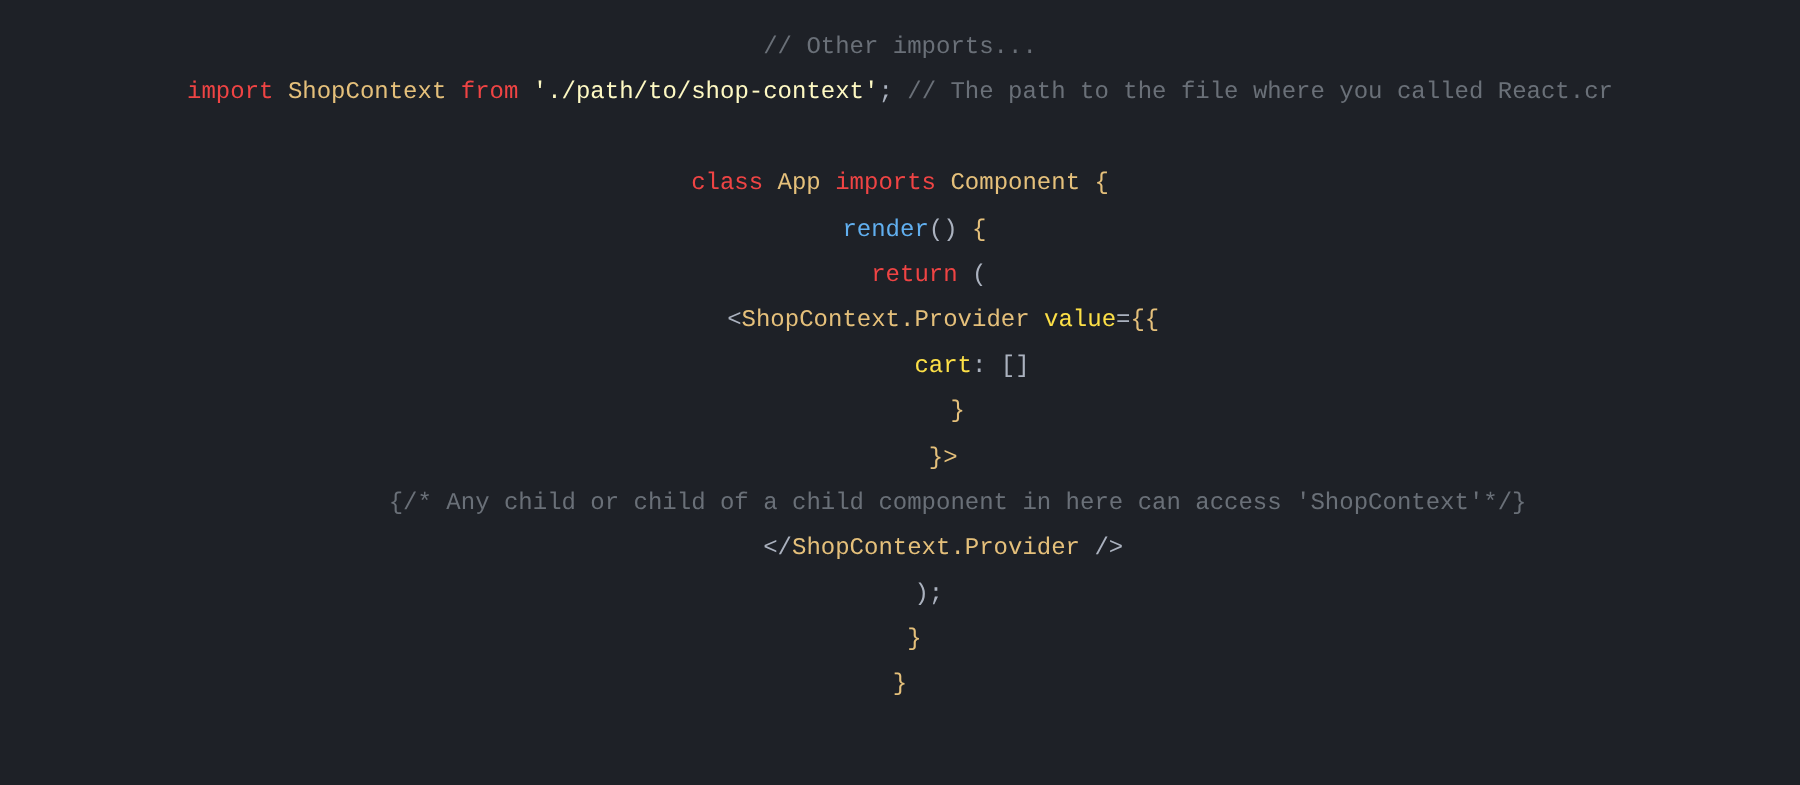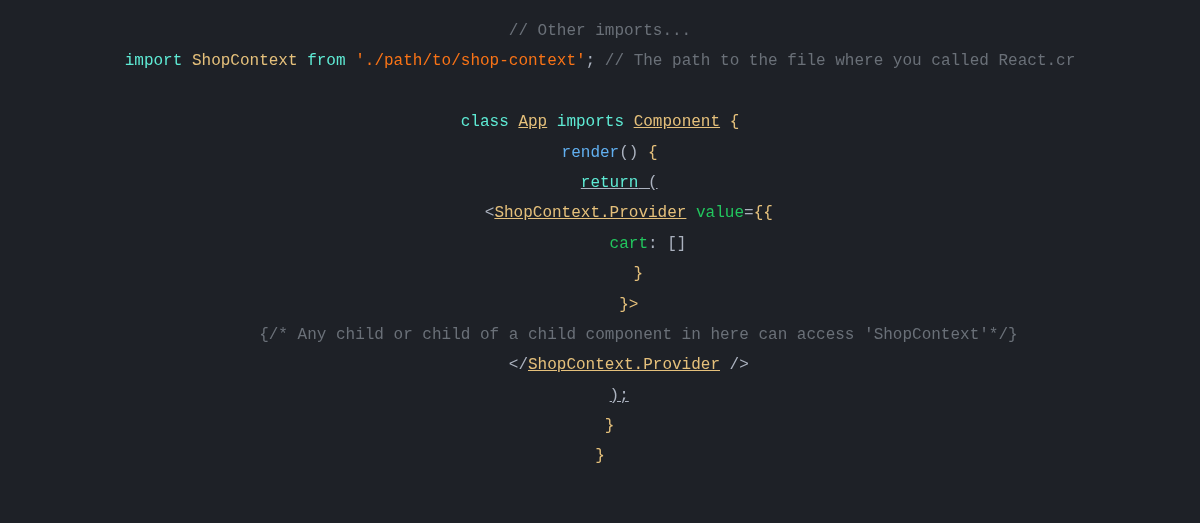--- a/index.html
+++ b/index.html
@@ -22,61 +22,59 @@
     .code-line {
       display: block;
       text-align: center;
     }
     
     .comment {
       color: #6a7078;
     }
     
     .keyword {
-      color: #5eead4;
+      color: #ef4444;
       margin-top: 16px;
     }
     
     .identifier {
       color: #e5c07b;
     }
     
     .identifier-underline {
       color: #e5c07b;
-      text-decoration: underline;
       text-decoration-color: #e5c07b;
     }
     
     .string {
-      color: #f97316;
+      color: #fef9c3;
     }
     
     .method {
       color: #61afef;
     }
     
     .property {
-      color: #22c55e;
+      color: #fde047;
     }
     
     .punctuation {
       color: #abb2bf;
     }
     
     .bracket {
       color: #e5c07b;
     }
     
     .indent-1 {
       padding-left: 2ch;
     }
     
     .indent-2 {
       padding-left: 4ch;
-      text-decoration: underline;
     }
     
     .indent-3 {
       padding-left: 6ch;
     }
     
     .indent-4 {
       padding-left: 10ch;
     }
     

